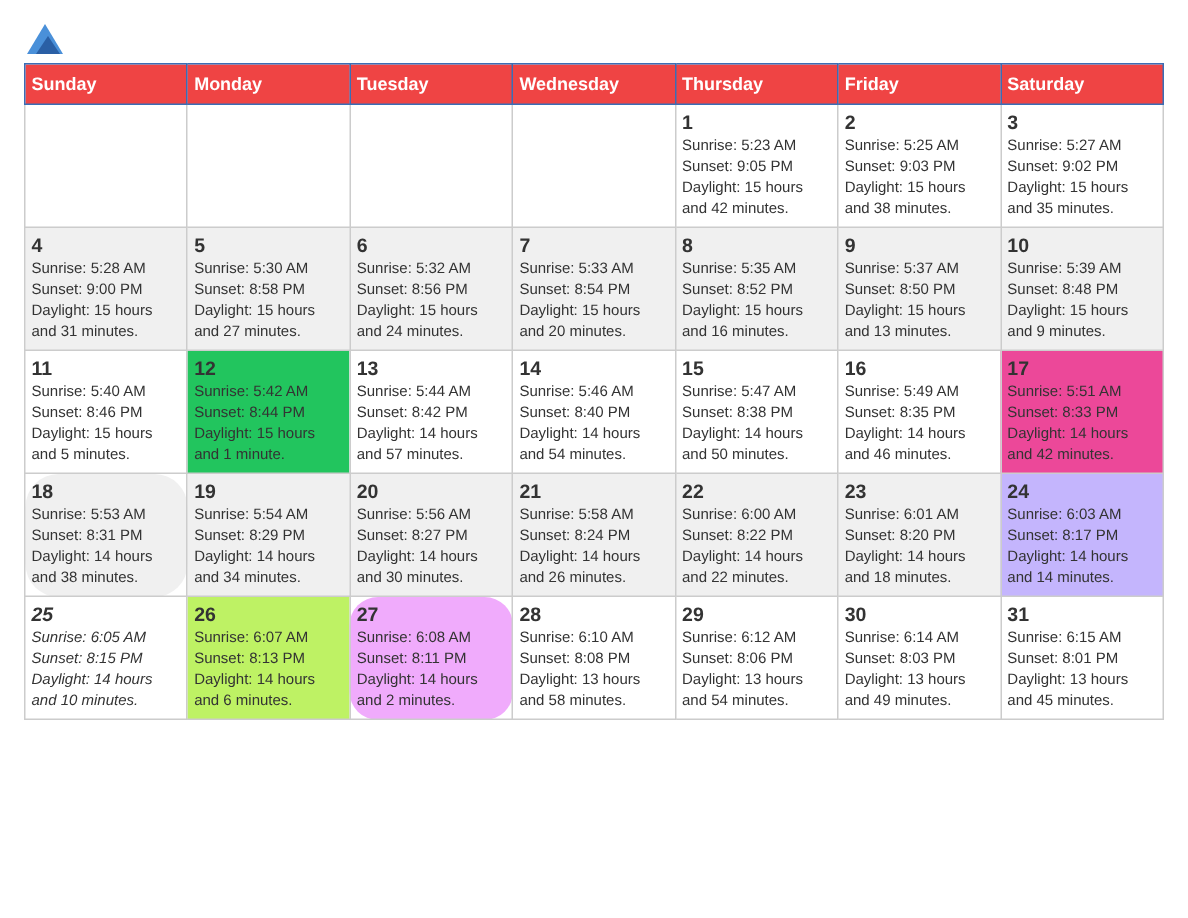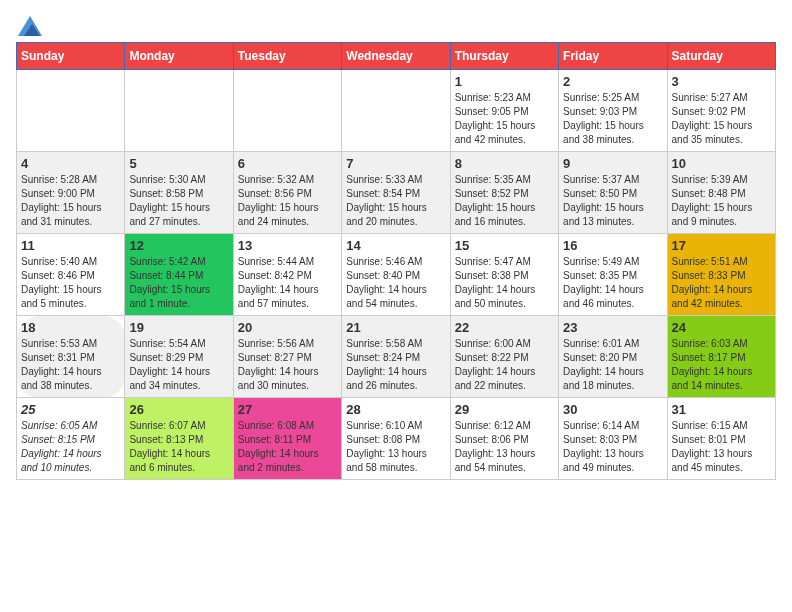--- a/index.html
+++ b/index.html
@@ -195,21 +195,21 @@
         <span class="day-info">Sunrise: 5:46 AM<br>Sunset: 8:40 PM<br>Daylight: 14 hours and 54 minutes.</span>
       </td>
         <td style="background: rgb(255, 255, 255);">
         <span class="day-number">15</span>
         <span class="day-info">Sunrise: 5:47 AM<br>Sunset: 8:38 PM<br>Daylight: 14 hours and 50 minutes.</span>
       </td>
         <td style="background: rgb(255, 255, 255);">
         <span class="day-number">16</span>
         <span class="day-info">Sunrise: 5:49 AM<br>Sunset: 8:35 PM<br>Daylight: 14 hours and 46 minutes.</span>
       </td>
-        <td style="background: #eab308;">
+        <td style="background: #ec4899;">
         <span class="day-number">17</span>
         <span class="day-info">Sunrise: 5:51 AM<br>Sunset: 8:33 PM<br>Daylight: 14 hours and 42 minutes.</span>
       </td>
       </tr>
       <tr>
         <td style="background: rgb(240, 240, 240); border-radius: 22px;">
         <span class="day-number">18</span>
         <span class="day-info">Sunrise: 5:53 AM<br>Sunset: 8:31 PM<br>Daylight: 14 hours and 38 minutes.</span>
       </td>
         <td style="background: rgb(240, 240, 240);">
@@ -225,35 +225,35 @@
         <span class="day-info">Sunrise: 5:58 AM<br>Sunset: 8:24 PM<br>Daylight: 14 hours and 26 minutes.</span>
       </td>
         <td style="background: rgb(240, 240, 240);">
         <span class="day-number">22</span>
         <span class="day-info">Sunrise: 6:00 AM<br>Sunset: 8:22 PM<br>Daylight: 14 hours and 22 minutes.</span>
       </td>
         <td style="background: rgb(240, 240, 240);">
         <span class="day-number">23</span>
         <span class="day-info">Sunrise: 6:01 AM<br>Sunset: 8:20 PM<br>Daylight: 14 hours and 18 minutes.</span>
       </td>
-        <td style="background: #84cc16;">
+        <td style="background: #c4b5fd;">
         <span class="day-number">24</span>
         <span class="day-info">Sunrise: 6:03 AM<br>Sunset: 8:17 PM<br>Daylight: 14 hours and 14 minutes.</span>
       </td>
       </tr>
       <tr>
         <td style="background: rgb(255, 255, 255); font-style: italic;">
         <span class="day-number">25</span>
         <span class="day-info">Sunrise: 6:05 AM<br>Sunset: 8:15 PM<br>Daylight: 14 hours and 10 minutes.</span>
       </td>
         <td style="background: #bef264;">
         <span class="day-number">26</span>
         <span class="day-info">Sunrise: 6:07 AM<br>Sunset: 8:13 PM<br>Daylight: 14 hours and 6 minutes.</span>
       </td>
-        <td style="background: #ec4899;">
+        <td style="background: #f0abfc; border-radius: 19px;">
         <span class="day-number">27</span>
         <span class="day-info">Sunrise: 6:08 AM<br>Sunset: 8:11 PM<br>Daylight: 14 hours and 2 minutes.</span>
       </td>
         <td style="background: rgb(255, 255, 255);">
         <span class="day-number">28</span>
         <span class="day-info">Sunrise: 6:10 AM<br>Sunset: 8:08 PM<br>Daylight: 13 hours and 58 minutes.</span>
       </td>
         <td style="background: rgb(255, 255, 255);">
         <span class="day-number">29</span>
         <span class="day-info">Sunrise: 6:12 AM<br>Sunset: 8:06 PM<br>Daylight: 13 hours and 54 minutes.</span>

